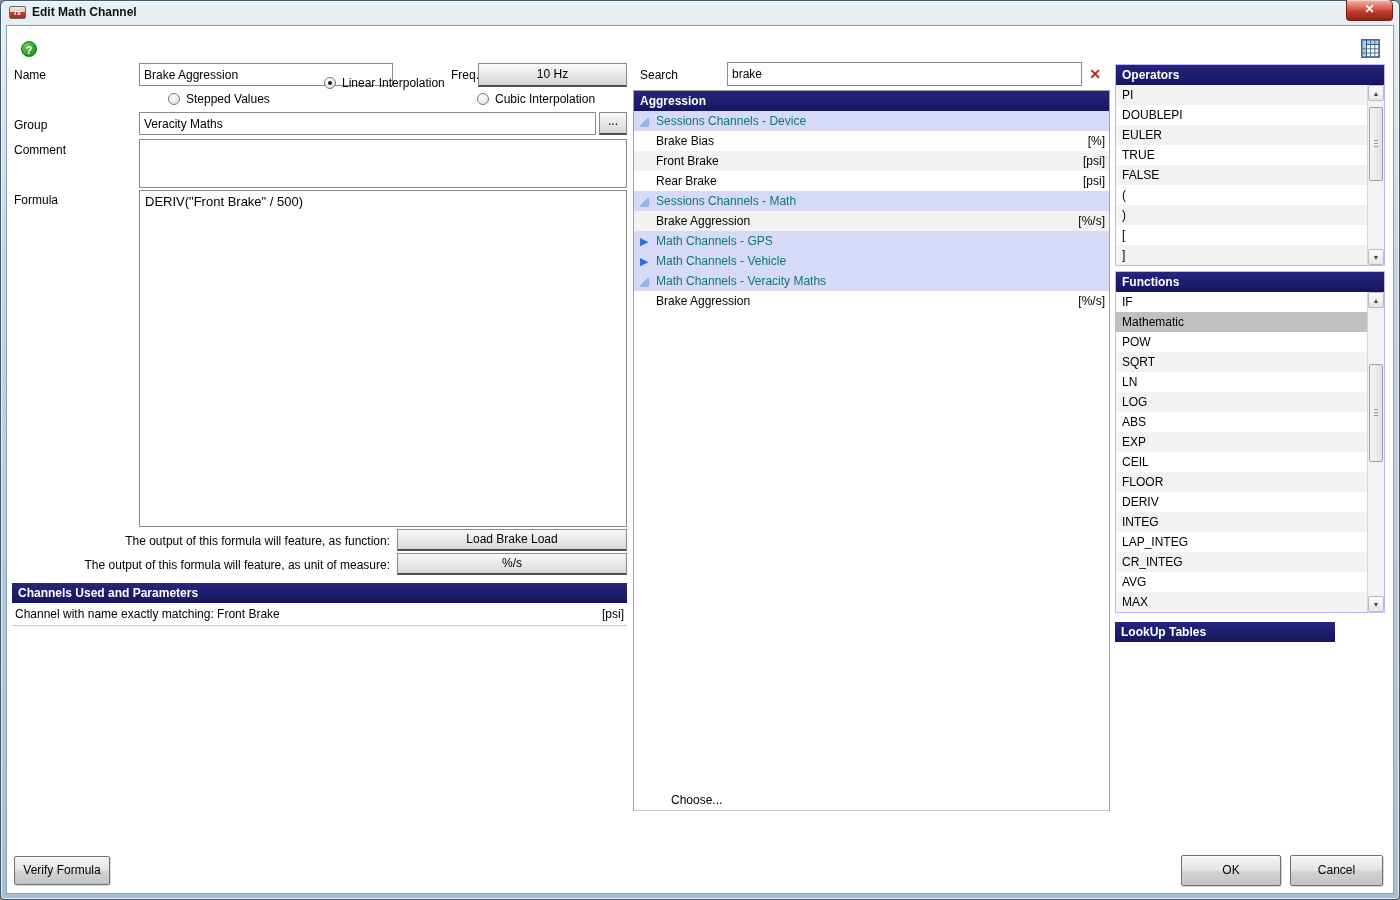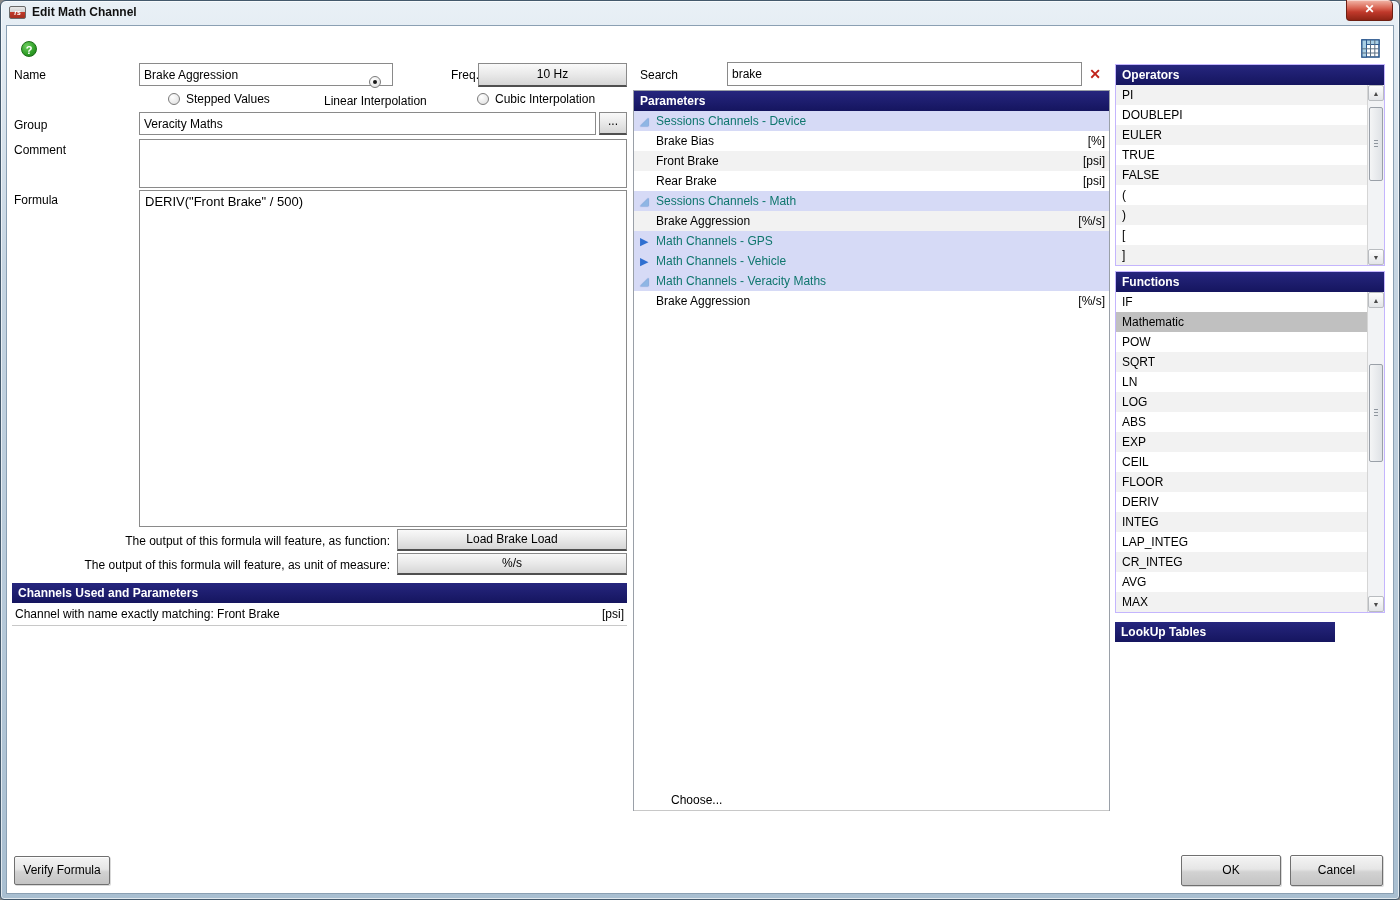--- a/index.html
+++ b/index.html
@@ -168,21 +168,21 @@
   <div class="lbl" style="left:14px; top:68px;">Name</div>
   <input class="txt-input" style="left: 139px; top: 63px; width: 254px; height: 23px;" value="Brake Aggression">
   <div class="lbl" style="left:451px; top:68px;">Freq.</div>
   <div class="gray-btn" style="left:478px; top:63px; width:149px; height:24px; line-height:20px;">10 Hz</div>
 
   <div id="radio-row">
     <div class="radio-item" style="left:168px; top:92px;">
       <span class="radio-circle"></span>
       <span class="radio-label">Stepped Values</span>
     </div>
-    <div class="radio-item on" style="left:324px; top:76px;flex-direction:column;">
+    <div class="radio-item on" style="left:324px; top:76px;">
       <span class="radio-circle"></span>
       <span class="radio-label">Linear Interpolation</span>
     </div>
     <div class="radio-item" style="left:477px; top:92px;">
       <span class="radio-circle"></span>
       <span class="radio-label">Cubic Interpolation</span>
     </div>
   </div>
 
   <div class="lbl" style="left:14px; top:118px;">Group</div>
@@ -205,21 +205,21 @@
   <div class="cu-row">
     <span class="row-label">Channel with name exactly matching: Front Brake</span>
     <span class="row-unit">[psi]</span>
   </div>
 
   <div class="lbl" style="left:640px; top:68px;">Search</div>
   <input class="txt-input" style="left: 727px; top: 62px; width: 355px; height: 24px;" value="brake">
   <div class="clear-x">✕</div>
 
   <div class="id-box">
-    <div class="navy-hdr id-hdr">Parameters</div>
+    <div class="navy-hdr id-hdr">Aggression</div>
     <div class="id-list" id="identifier-list">
 
         <div class="id-row group expanded">
           <span class="tri">◢</span>
           <span class="row-label">Sessions Channels - Device</span>
           <span class="row-unit"></span>
         </div>
 
         <div class="id-row channel">
           <span class="tri"></span>

